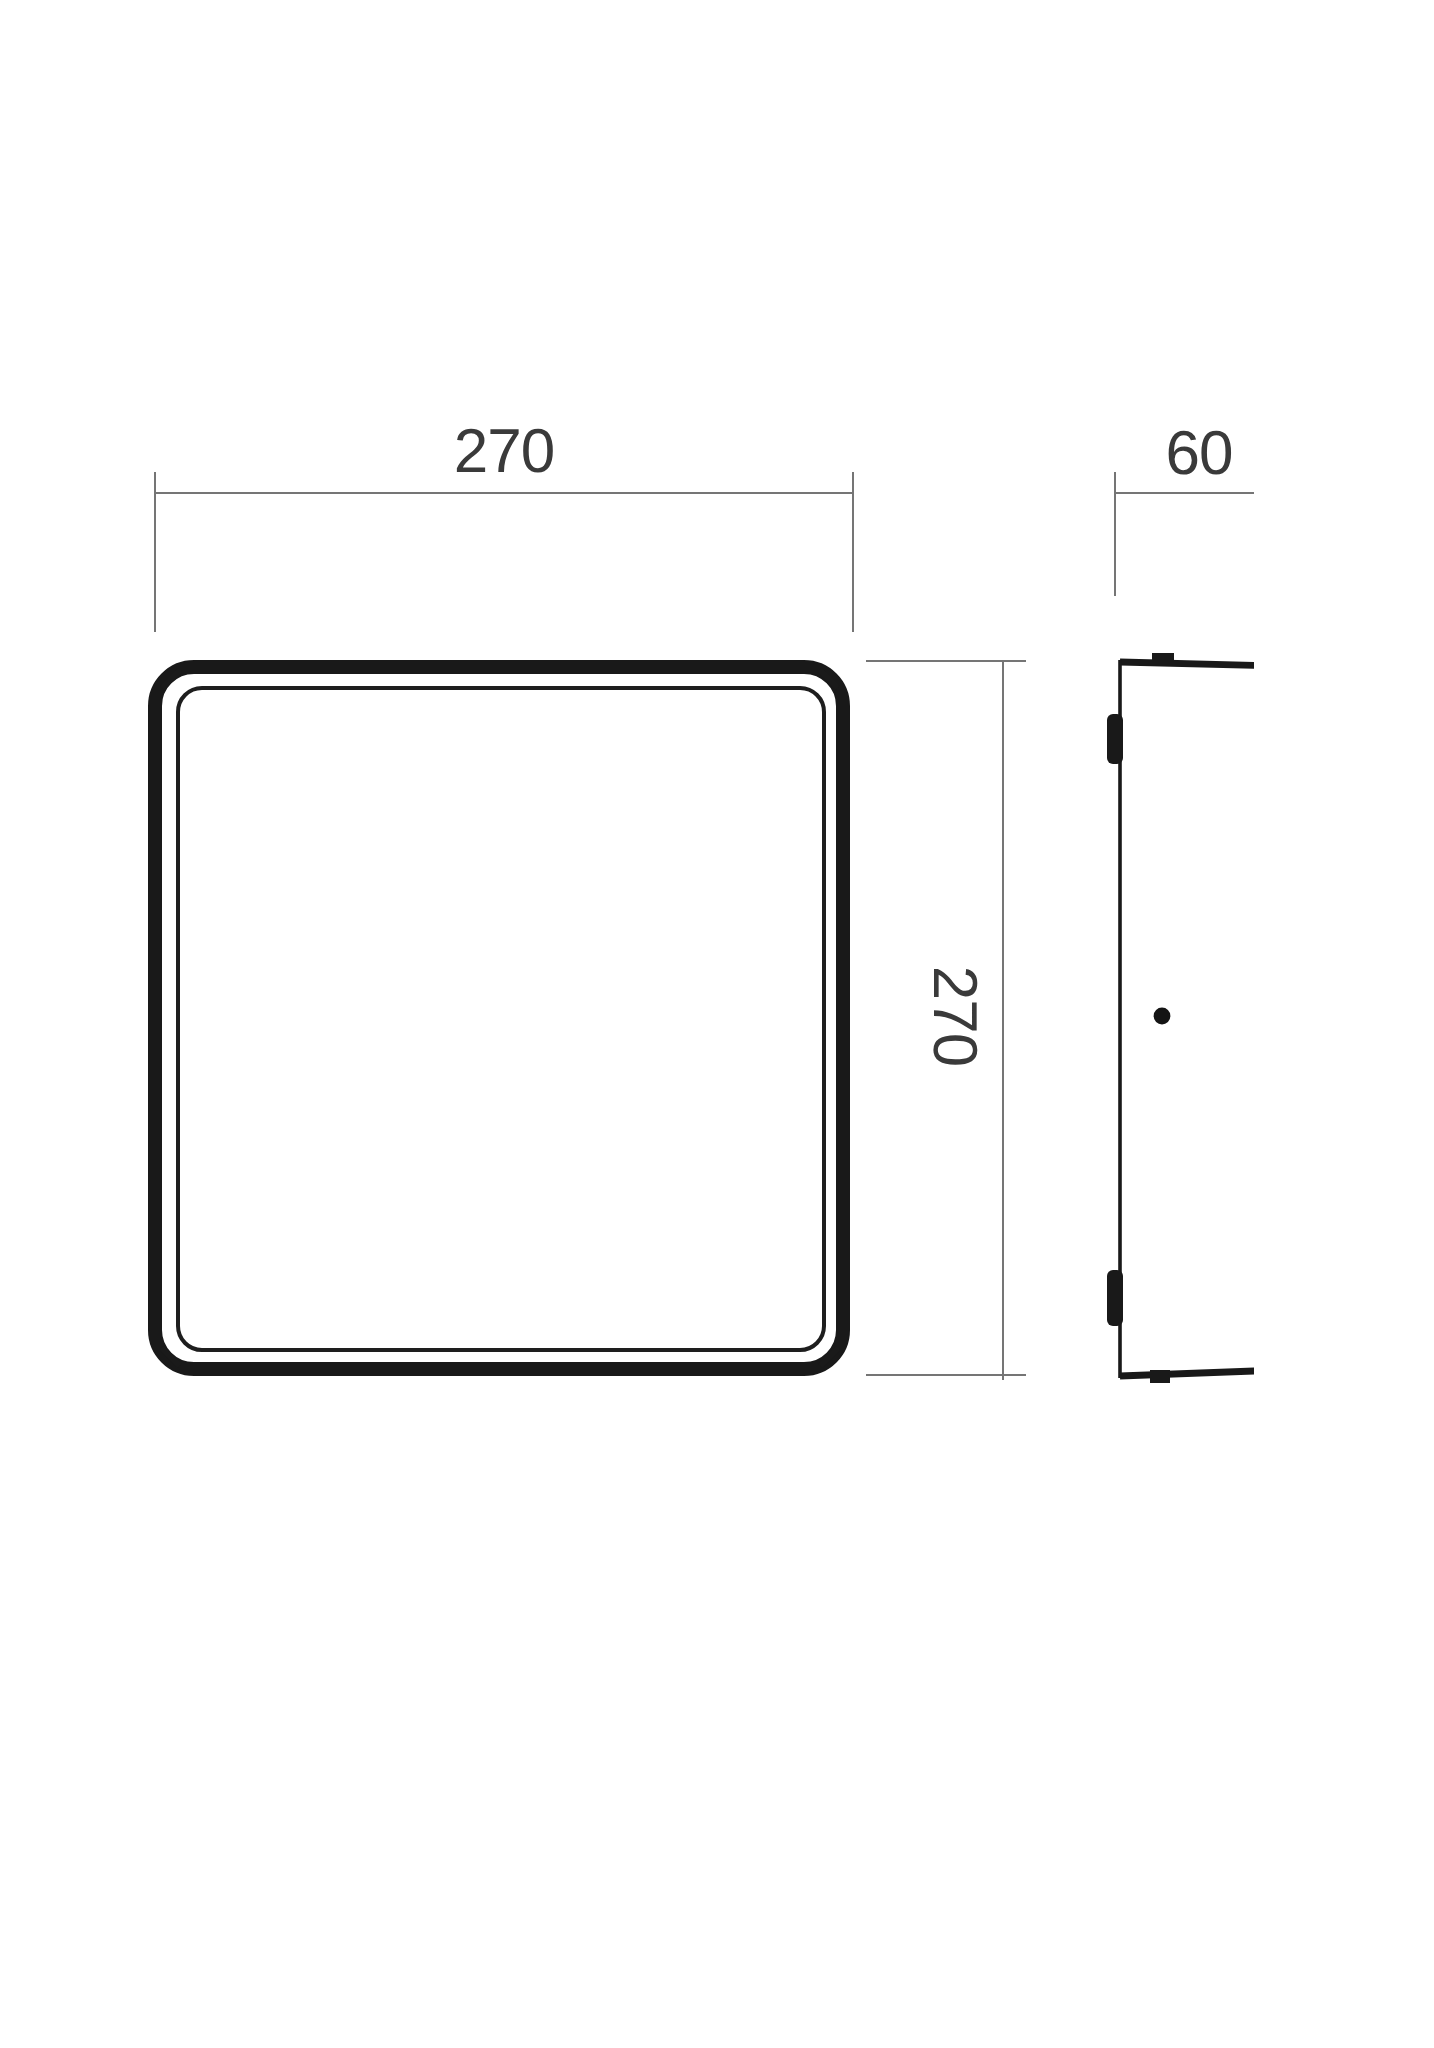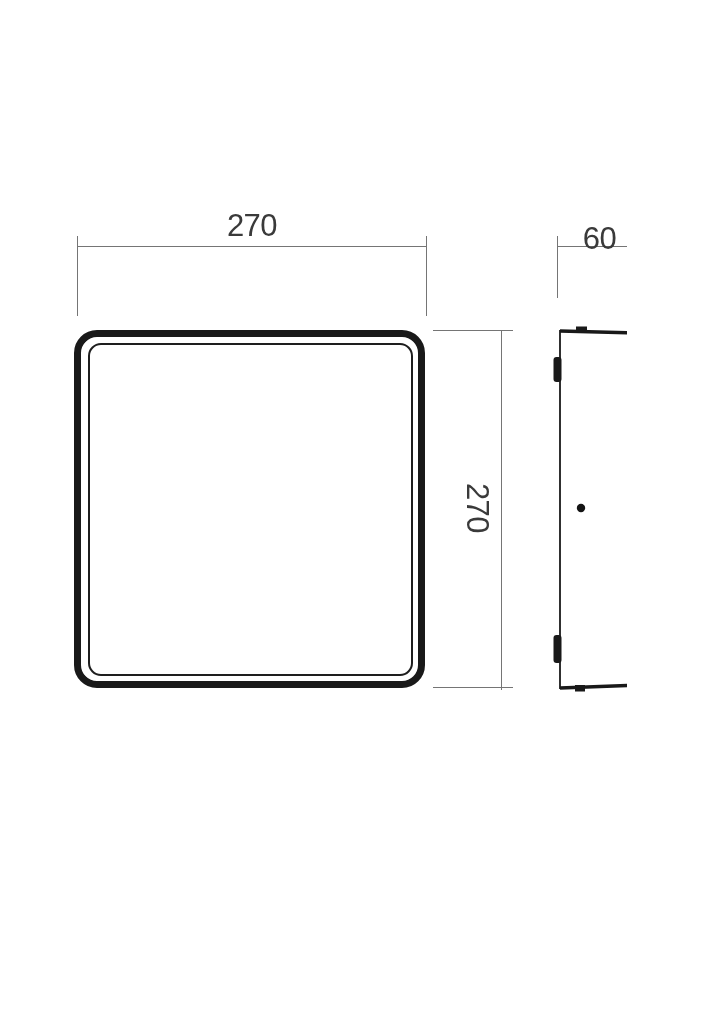--- a/index.html
+++ b/index.html
@@ -63,21 +63,21 @@
   
   .dim-top-line   { left: 77px;  top: 246px; width: 350px; height: 1.4px; }
   .wit-top-left   { left: 77px;  top: 236px; width: 1.4px; height: 80px; }
   .wit-top-right  { left: 425.6px; top: 236px; width: 1.4px; height: 80px; }
   .label-top      { left: 77px;  top: 211px; width: 350px; }
 
   
   .dim-side-line  { left: 557px; top: 246px; width: 85px;  height: 1.4px; }
   .wit-side-left  { left: 557px; top: 236px; width: 1.4px; height: 62px; }
   .wit-side-right { left: 640.6px; top: 236px; width: 1.4px; height: 62px; }
-  .label-side     { left: 557px; top: 224px; width: 85px; }
+  .label-side     { left: 557px; top: 212px; width: 85px; }
 
   
   .dim-right-line { left: 501px; top: 330px; width: 1.4px; height: 360px; }
   .wit-right-top  { left: 433px; top: 330px; width: 80px;  height: 1.4px; }
   .wit-right-bot  { left: 433px; top: 686.6px; width: 80px; height: 1.4px; }
   .label-right    { left: 438px; top: 494px; width: 80px; height: 28px;
                     transform: rotate(90deg); }
 
   
   .side-svg {

